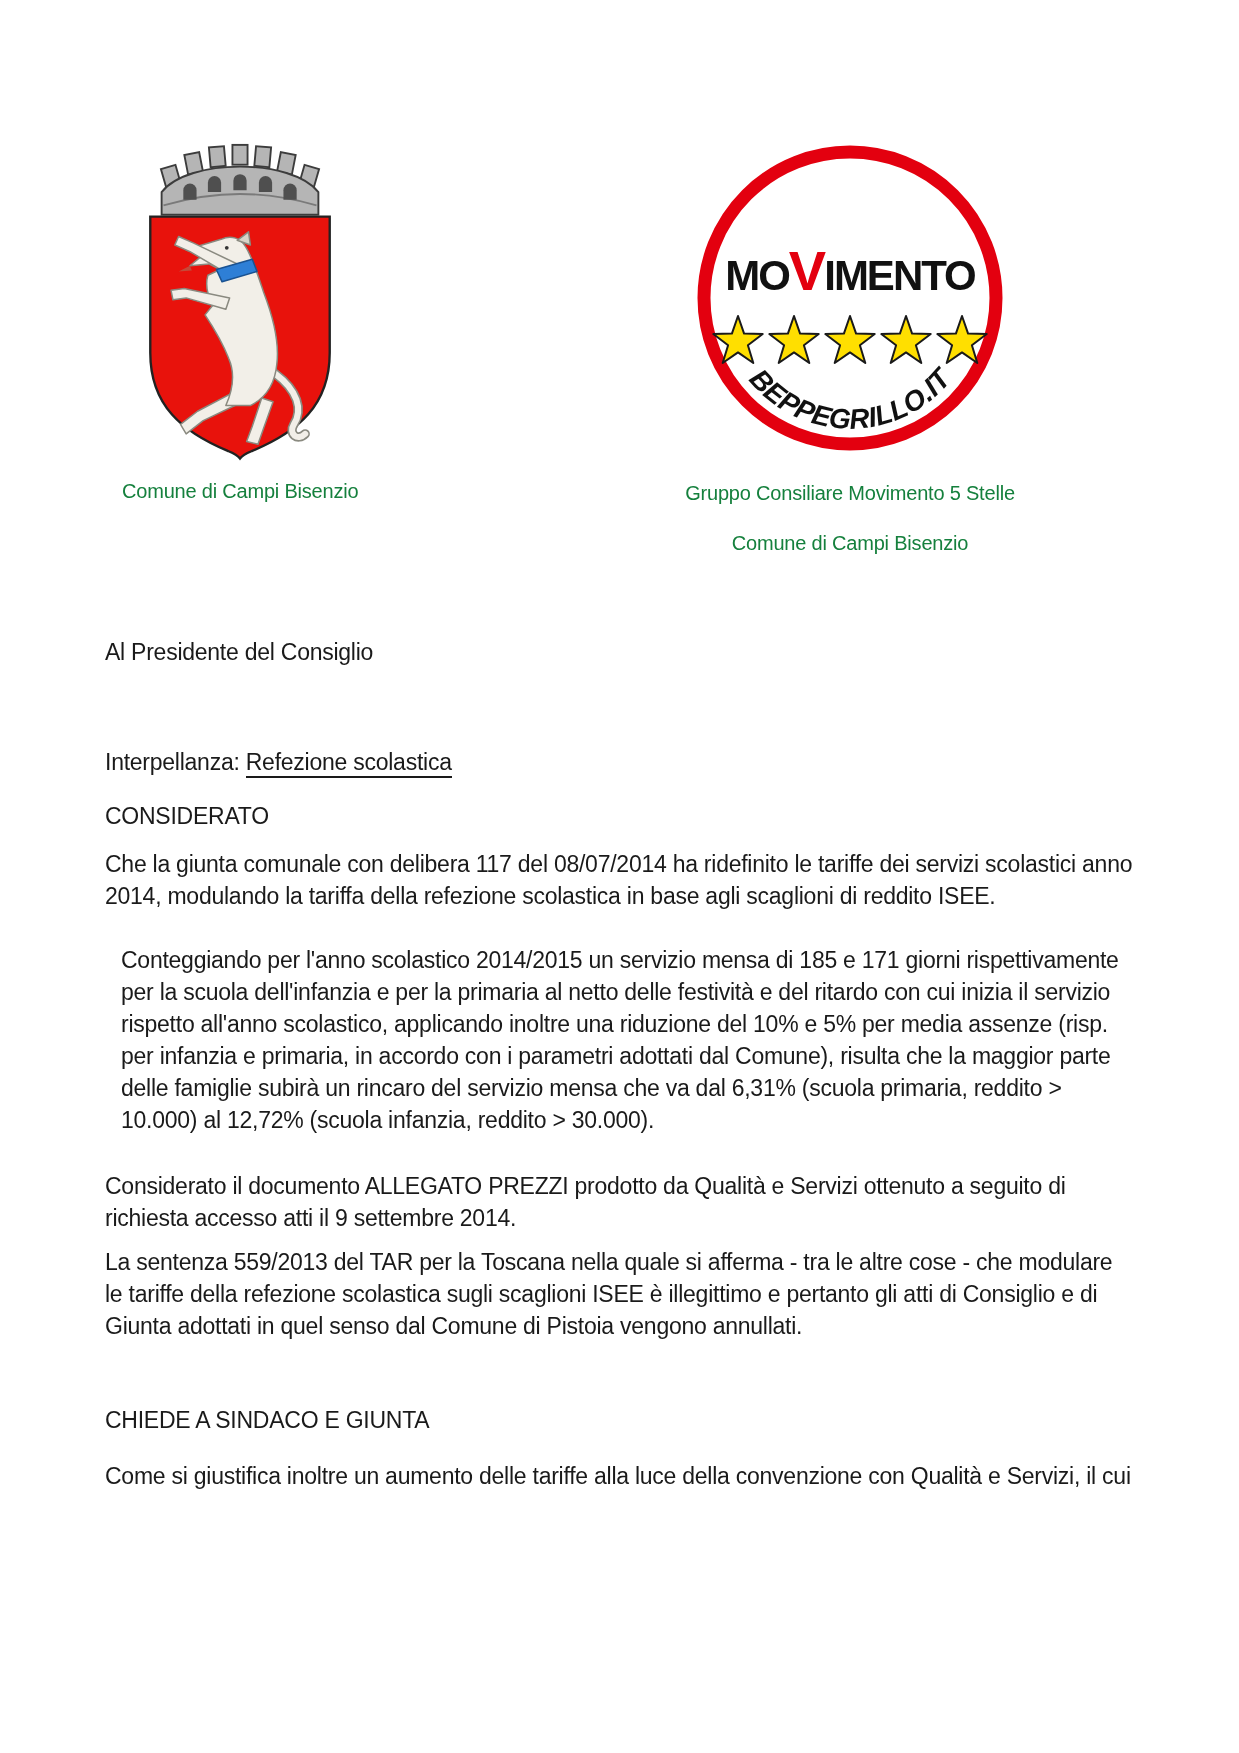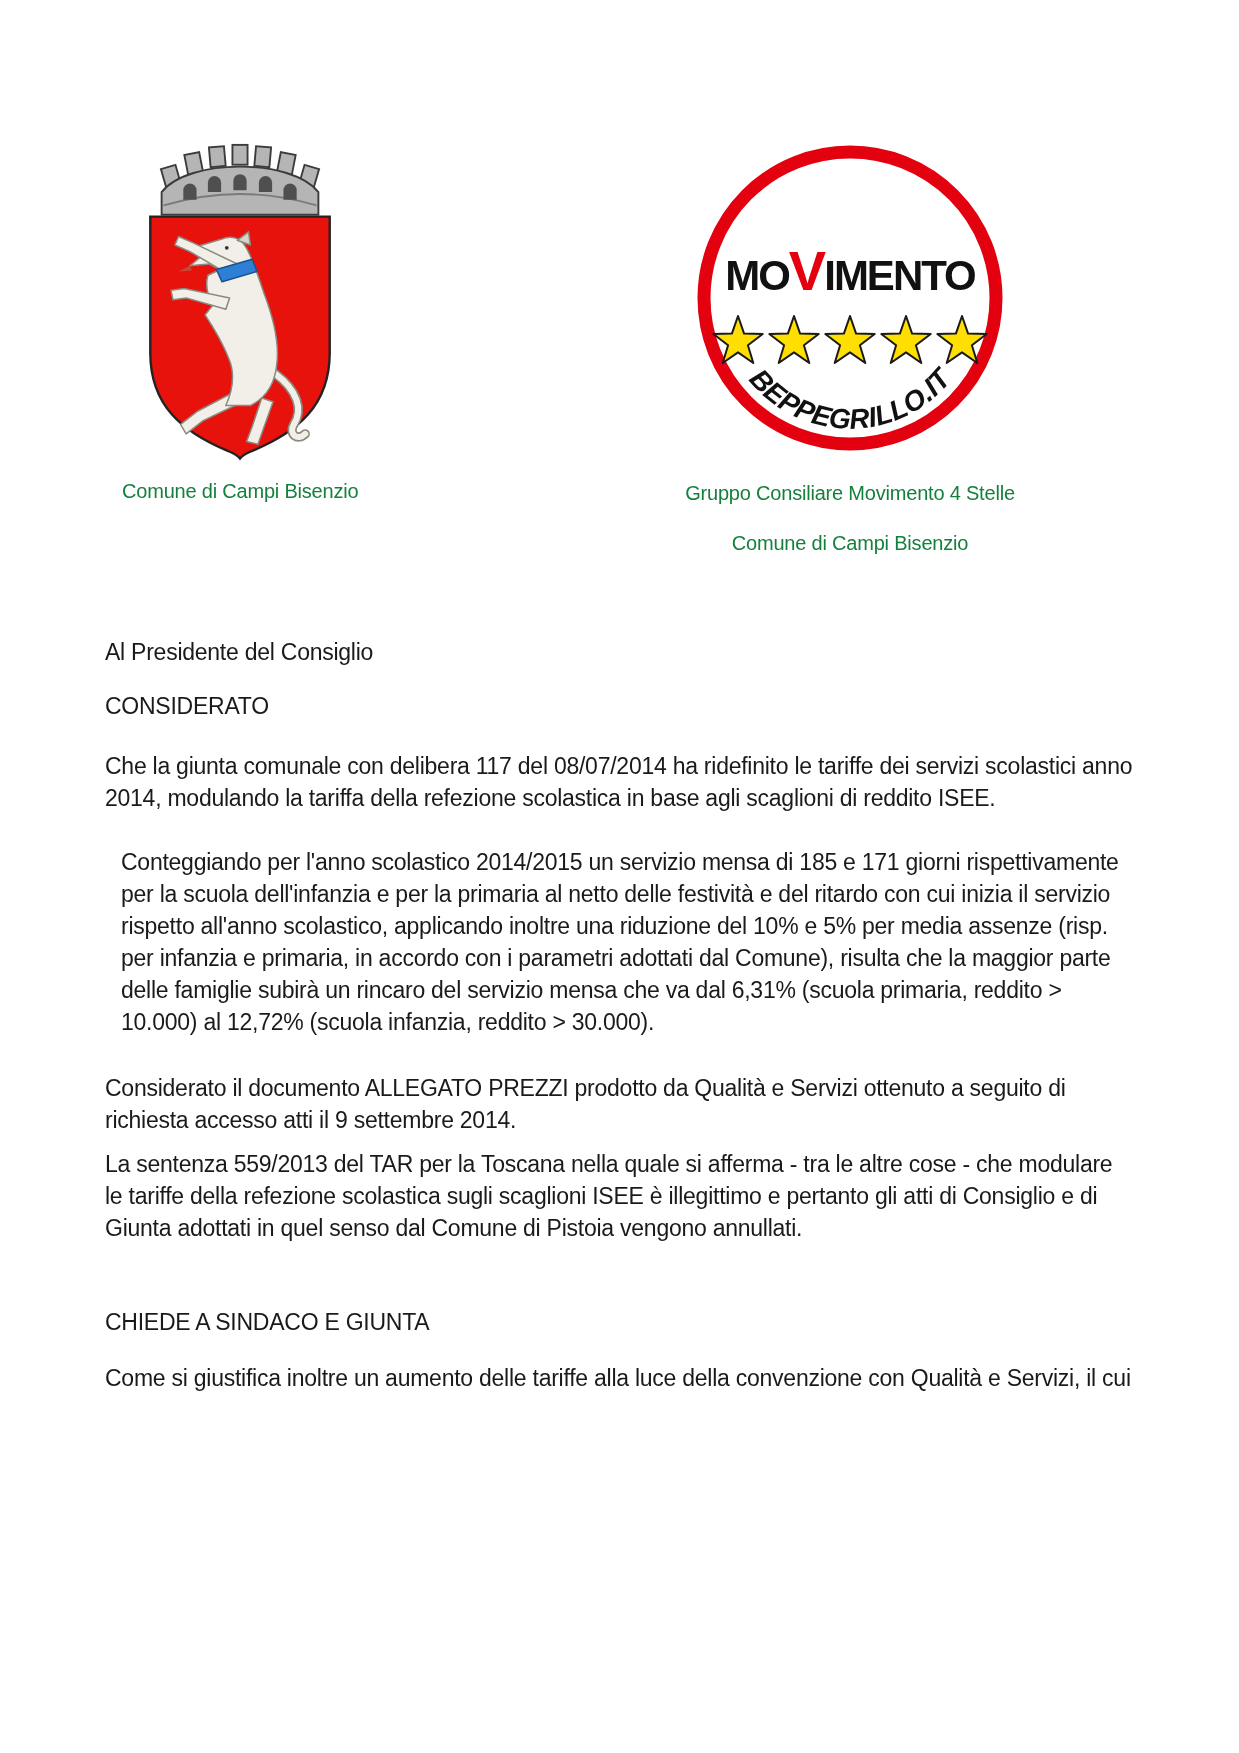--- a/index.html
+++ b/index.html
@@ -34,21 +34,21 @@
     text-align: left;
   }
   .recipient  { margin-top: 76px; }
   .subject    { margin-top: 78px; }
   .subject .underl {
     border-bottom: 2px solid #1a1a1a; padding-bottom: 1px;
   }
   .sec-title  { text-align: center; padding-right: 90px; }
   .t-considerato { margin-top: 22px; }
   .t-chiede      { margin-top: 62px; }
-  .p1 { margin-top: 28px; }
+  .p1 { margin-top: 16px; }
   .p2 { margin-top: 32px; margin-left: 16px; }
   .p3 { margin-top: 34px; }
   .p4 { margin-top: 12px; }
   .p5 { margin-top: 40px; }
   .p6 { margin-top: 24px; }
 </style>
 </head>
 <body>
 
 <div class="page">
@@ -114,28 +114,29 @@
         <text x="160" y="152" text-anchor="middle" font-family="Liberation Sans, sans-serif" font-weight="bold" font-size="42" letter-spacing="-2" fill="#111111"><tspan>MO</tspan><tspan font-size="56" fill="#e3000f">V</tspan><tspan>IMENTO</tspan></text>
         <g>
             <use href="#star5" xlink:href="#star5" transform="translate(48,204)"></use>
             <use href="#star5" xlink:href="#star5" transform="translate(104,204)"></use>
             <use href="#star5" xlink:href="#star5" transform="translate(160,204)"></use>
             <use href="#star5" xlink:href="#star5" transform="translate(216,204)"></use>
             <use href="#star5" xlink:href="#star5" transform="translate(272,204)"></use>
           </g>
         <text font-family="Liberation Sans, sans-serif" font-weight="bold" font-style="italic" font-size="28" fill="#111"><textPath href="#bg-arc" xlink:href="#bg-arc" startOffset="50%" text-anchor="middle">BEPPEGRILLO.IT</textPath></text>
       </svg>
-      <div class="logo-caption cap-line1">Gruppo Consiliare Movimento 4 Stelle</div>
+      <div class="logo-caption cap-line1">Gruppo Consiliare Movimento 5 Stelle</div>
       <div class="logo-caption cap-line2">Comune di Campi Bisenzio</div>
     </div>
   </div>
 
   <div class="doc">
     <p class="recipient">Al Presidente del Consiglio</p>
 
+    <p class="subject"><span>Interpellanza:</span> <span class="underl">Refezione scolastica</span></p>
 
     <h2 class="sec-title t-considerato">CONSIDERATO</h2>
 
     <p class="p1">Che la giunta comunale con delibera 117 del 08/07/2014 ha ridefinito le tariffe dei servizi scolastici anno 2014, modulando la tariffa della refezione scolastica in base agli scaglioni di reddito ISEE.</p>
     <p class="p2">Conteggiando per l'anno scolastico 2014/2015 un servizio mensa  di 185 e 171 giorni rispettivamente per la scuola dell'infanzia e per la primaria al netto delle festività e del ritardo con cui inizia il servizio rispetto all'anno scolastico, applicando inoltre una riduzione del 10% e 5% per media assenze (risp. per infanzia e primaria, in accordo con i parametri adottati dal Comune), risulta che la maggior parte delle famiglie subirà un rincaro del servizio mensa che va dal 6,31% (scuola primaria, reddito &gt; 10.000) al 12,72% (scuola infanzia, reddito &gt; 30.000).</p>
     <p class="p3">Considerato il documento ALLEGATO PREZZI prodotto da Qualità e Servizi ottenuto a seguito di richiesta accesso atti il 9 settembre 2014.</p>
     <p class="p4">La sentenza 559/2013 del TAR per la Toscana nella quale si afferma - tra le altre cose - che modulare le tariffe della refezione scolastica sugli scaglioni ISEE è illegittimo e pertanto gli atti di Consiglio e di Giunta adottati in quel senso dal Comune di Pistoia vengono annullati.</p>
 
     <h2 class="sec-title t-chiede">CHIEDE A SINDACO E GIUNTA</h2>
 

